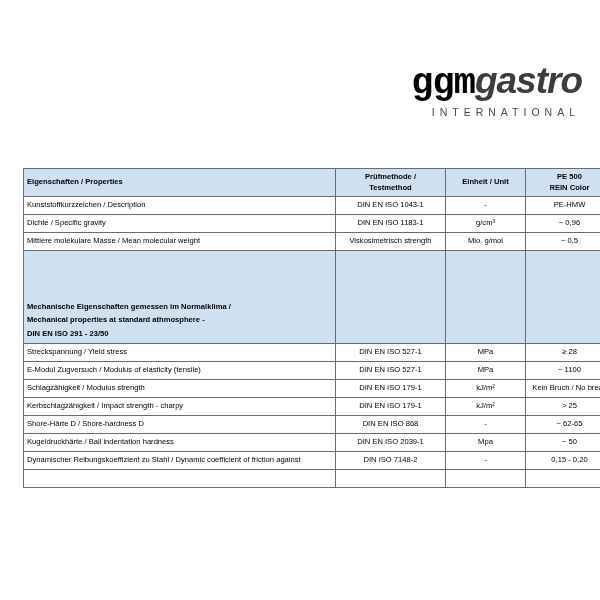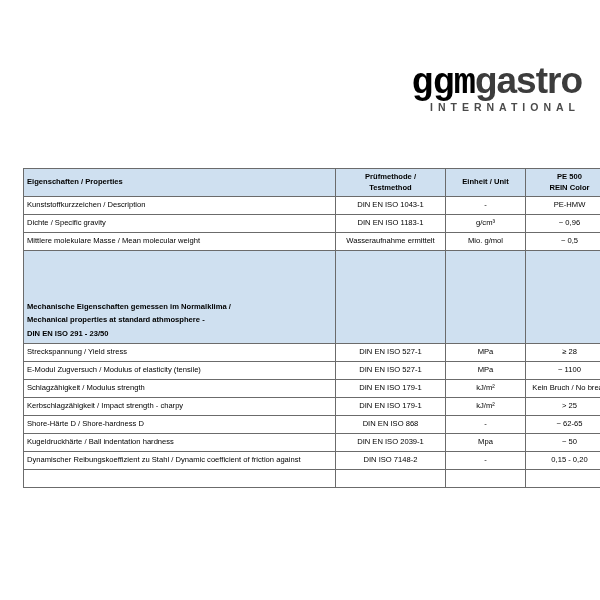--- a/index.html
+++ b/index.html
@@ -31,26 +31,28 @@
     font-weight: bold;
     letter-spacing: -1px;
     white-space: nowrap;
   }
   .logo-ggm {
     color: #000000;
     font-family: Liberation Mono, monospace;
   }
   .logo-gastro {
     color: #3c3c3c;
+    font-style: italic;
   }
   .logo-sub {
+    margin-top: 5px;
     font-size: 10.5px;
     letter-spacing: 5.0px;
     color: #4a4a4a;
-    font-weight: bold;
+    font-weight: normal;
     padding-right: 2px;
   }
   
   table.props {
     position: absolute;
     left: 23px;
     top: 168px;
     width: 590px;
     border-collapse: collapse;
     table-layout: fixed;
@@ -128,21 +130,21 @@
         <td class="center">PE-HMW</td>
       </tr>
       <tr>
         <td>Dichte / Specific gravity</td>
         <td class="center">DIN EN ISO 1183-1</td>
         <td class="center">g/cm³</td>
         <td class="center">~ 0,96</td>
       </tr>
       <tr>
         <td>Mittlere molekulare Masse / Mean molecular weight</td>
-        <td class="center">Wasseraufnahme ermittelt</td>
+        <td class="center">Viskosimetrisch strength</td>
         <td class="center">Mio. g/mol</td>
         <td class="center">~ 0,5</td>
       </tr>
 
       <tr class="section">
         <td>
           <div style="line-height:1.8;margin-top:47px;">
             <div>Mechanische Eigenschaften gemessen im Normalklima /</div>
             <div>Mechanical properties at standard athmosphere -</div>
             <div>DIN EN ISO 291 - 23/50</div>

